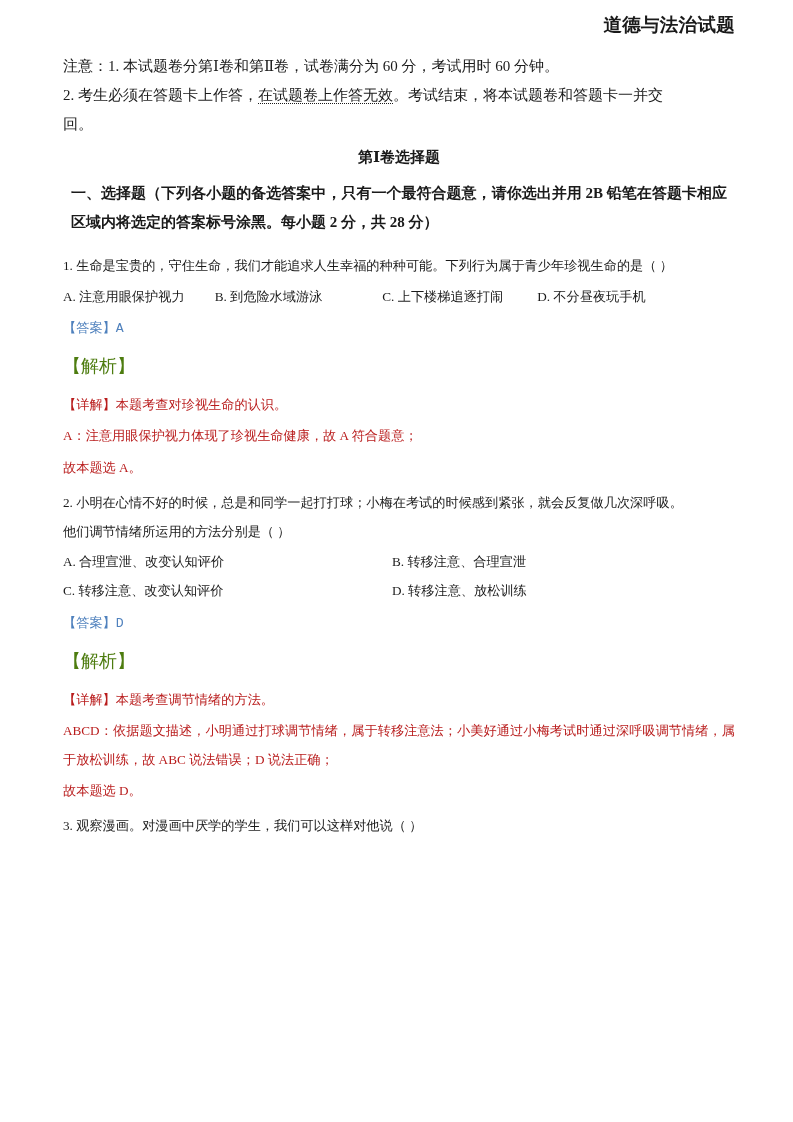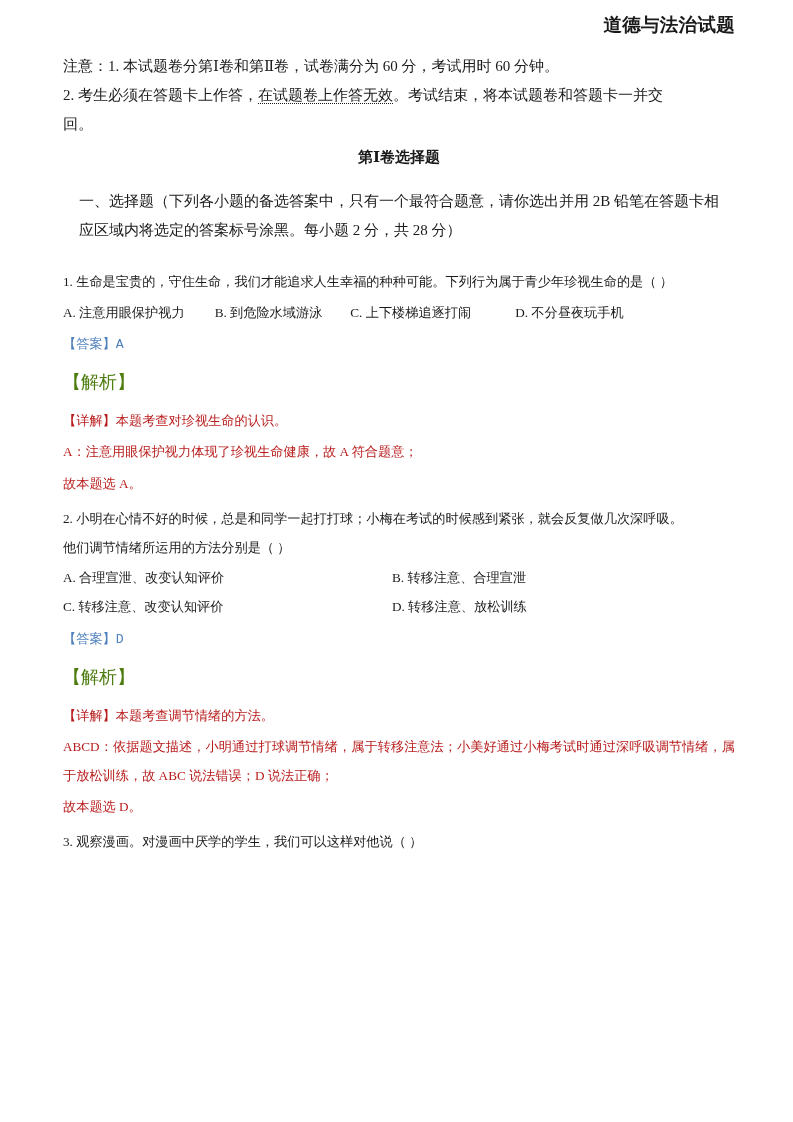--- a/index.html
+++ b/index.html
@@ -71,23 +71,23 @@
   .section-heading {
     text-align: center;
     font-size: 15px;
     font-weight: bold;
     margin: 0;
     padding-top: 4px;
     line-height: 1.8;
   }
   .section-intro {
     font-size: 15px;
-    font-weight: normal;
+    font-weight: bold;
     line-height: 1.95;
-    margin: 16px;
+    margin: 8px;
     text-align: justify;
     text-justify: inter-ideograph;
   }
 
   
   .q-stem {
     font-size: 13.2px;
     line-height: 2.15;
     margin: 0;
     padding-top: 7px;
@@ -99,22 +99,22 @@
   .opts-row {
     position: relative;
     font-size: 13.2px;
     line-height: 2.15;
     margin: 0;
     padding-top: 2px;
     white-space: nowrap;
   }
   .opts-row .opt { display: inline-block; }
   .opt-sp-1 { margin-left: 30px; }
-  .opt-sp-2 { margin-left: 28px; text-align: right; }
-  .opt-sp-3 { margin-left: 44px; text-align: center; }
+  .opt-sp-2 { margin-left: 60px; text-align: right; }
+  .opt-sp-3 { margin-left: 34px; text-align: center; }
 
   .opts-grid {
     font-size: 13.2px;
     line-height: 2.15;
     padding-top: 2px;
   }
   .opts-grid .grid-line { display: block; position: relative; height: 29px; }
   .opts-grid .col-a { position: absolute; left: 0; top: 0; }
   .opts-grid .col-b { position: absolute; left: 329px; top: 0; }
 

